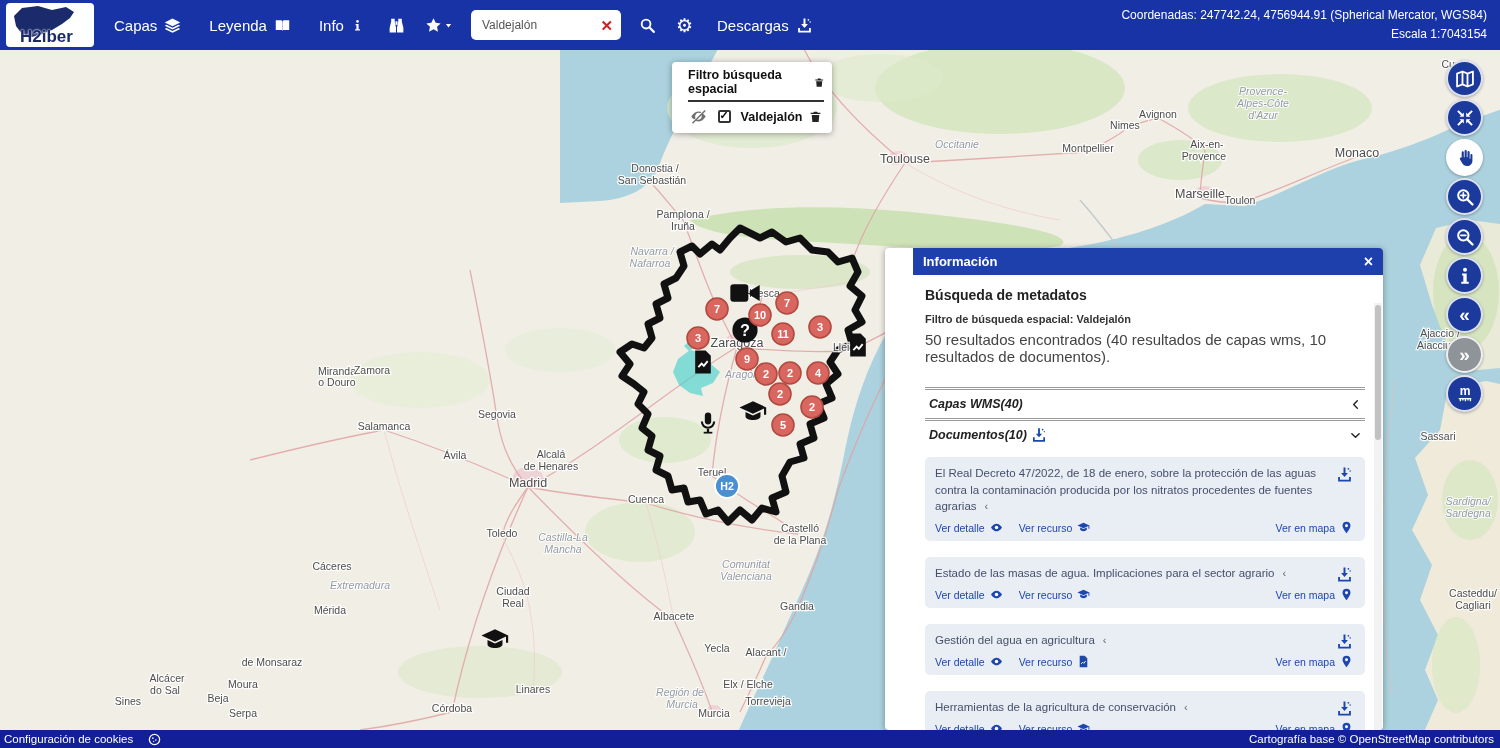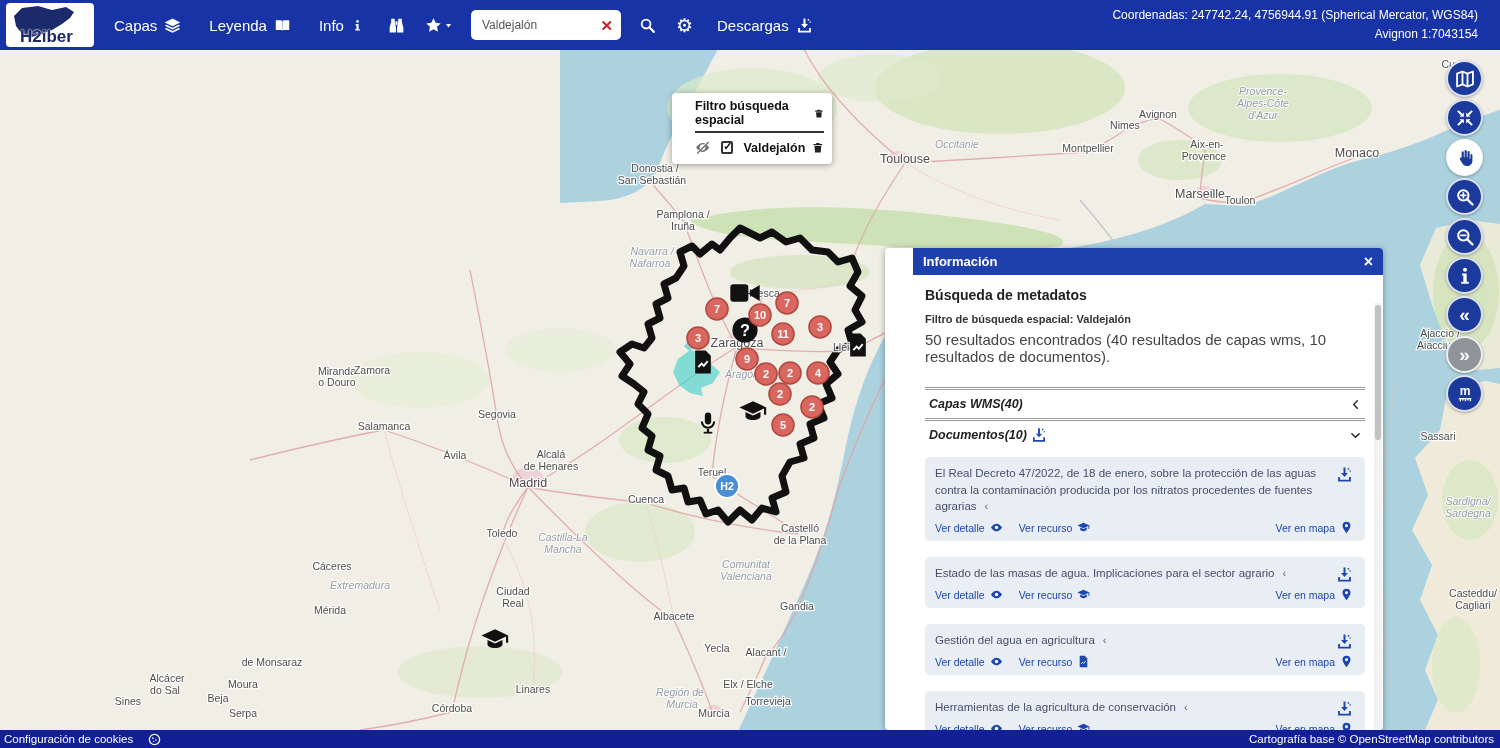--- a/index.html
+++ b/index.html
@@ -13,21 +13,21 @@
   .logo .lgtxt{position:absolute;left:14px;bottom:0px;font-size:17px;font-weight:bold;color:#1b2a6b;text-shadow:0 0 2px #fff,0 0 2px #fff;letter-spacing:0;}
   .nav{display:flex;align-items:center;gap:8px;}
   .navitem{display:flex;align-items:center;gap:7px;background:none;border:none;color:#fff;font-size:15px;padding:6px 10px;cursor:pointer;}
   .iconbtn{background:none;border:none;color:#fff;padding:4px 6px;cursor:pointer;display:flex;align-items:center;gap:2px;}
   .ic{width:17px;height:17px;fill:currentColor;display:inline-block;}
   .ic.sm{width:13px;height:13px;}
   .searchbox{position:relative;width:150px;height:30px;background:#fff;border-radius:5px;margin:0 4px;display:flex;align-items:center;}
   .searchbox input{border:none;outline:none;background:none;width:118px;margin-left:9px;font-size:12px;color:#555;}
   .searchbox .clear{position:absolute;right:8px;color:#cc2222;font-weight:bold;font-size:15px;cursor:pointer;line-height:1;}
   .gearglyph{font-size:19px;line-height:1;}
-  .coords{margin-left:auto;text-align:right;font-size:12px;line-height:1.6;padding-right:22px;white-space:nowrap;}
+  .coords{margin-left:auto;text-align:right;font-size:12px;line-height:1.6;padding-right:13px;white-space:nowrap;}
 
   
   .bottombar{position:absolute;left:0;top:730px;width:1500px;height:18px;background:#121f96;color:#fff;font-size:11.5px;display:flex;align-items:center;z-index:50;}
   .bottombar .cookies{display:flex;align-items:center;gap:15px;margin-left:4px;cursor:pointer;}
   .bottombar .attrib{margin-left:auto;margin-right:6px;cursor:pointer;}
 
   
   .mapwrap{position:absolute;left:0;top:50px;width:1500px;height:680px;z-index:1;cursor:grab;}
   .ml{font-size:10.5px;fill:#4d4d4d;paint-order:stroke;stroke:rgba(255,255,255,.85);stroke-width:2.5px;text-anchor:middle;}
   .ml.big{font-size:12.5px;}
@@ -53,21 +53,21 @@
   #leyenda{left:325px;top:60px;width:312px;}
   #leyenda .phead{height:30px;}
   .leg-block{padding:10px 0 12px 0;border-top:3px double #9b9b9b;}
   .leg-lim{font-size:12.5px;color:#555;margin:8px 0 2px 58px;}
   .leg-sym{width:11px;height:11px;border:3px solid #111;margin-left:70px;display:block;}
   .leg-title{font-size:12.5px;color:#555;margin:2px 0 4px 56px;}
   .leg-item{display:flex;align-items:center;gap:8px;margin:4px 0 4px 88px;font-size:12px;color:#555;}
   .leg-item .ic{width:15px;height:15px;color:#111;}
 
   
-  #filtro{left:672px;top:62px;width:160px;padding:6px 8px 7px 23px;z-index:8;margin-top:31px;}
+  #filtro{left:672px;top:62px;width:160px;padding:6px 8px 7px 16px;z-index:8;}
   #filtro .ft{display:flex;align-items:center;gap:8px;font-weight:bold;font-size:12.5px;color:#111;border-bottom:2px solid #333;padding-bottom:4px;}
   #filtro .fr{display:flex;align-items:center;gap:7px;justify-content:center;padding-top:5px;font-weight:bold;font-size:12.5px;color:#111;}
   #filtro .ic{color:#222;}
   #filtro .eyeoff{color:#707070;}
   .cb2{appearance:none;-webkit-appearance:none;width:13px;height:13px;border:2px solid #333;border-radius:2px;background:#fff;position:relative;cursor:pointer;}
   .cb2:checked::after{content:"\2713";position:absolute;top:-3px;left:0;font-size:11px;font-weight:bold;color:#111;}
 
   
   #info{left:885px;top:248px;width:498px;height:482px;z-index:10;padding-left:28px;}
   #info .phead{height:27px;font-size:13px;}
@@ -905,21 +905,21 @@
         </button>
       <button class="navitem">
           <span>Descargas</span>
           <svg class="ic">
             <use href="#i-download"></use>
           </svg>
         </button>
     </nav>
     <div class="coords">
       <div>Coordenadas: 247742.24, 4756944.91 (Spherical Mercator, WGS84)</div>
-      <div>Avignon 1:7043154</div>
+      <div>Escala 1:7043154</div>
     </div>
   </header>
 
   <footer class="bottombar">
     <span class="cookies">
       <span>Configuración de cookies</span>
       <svg class="ic sm">
           <use href="#i-cookie"></use>
         </svg>
     </span>

